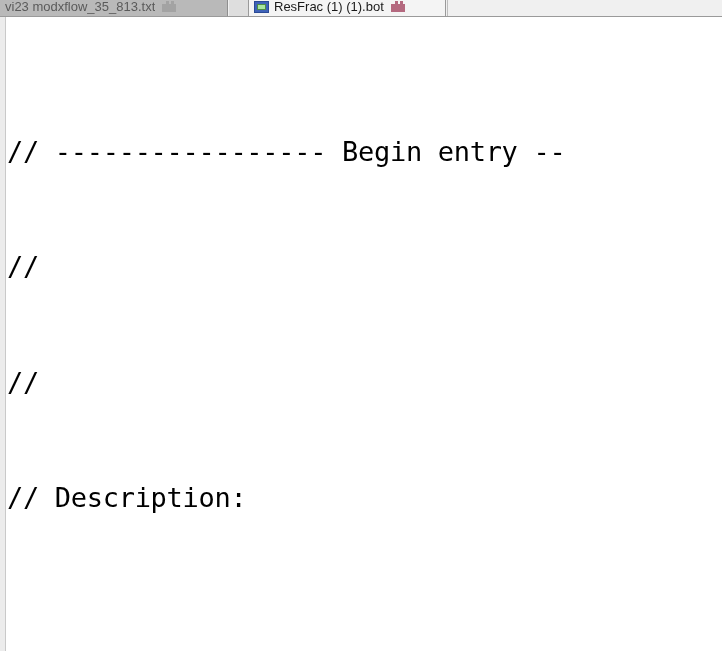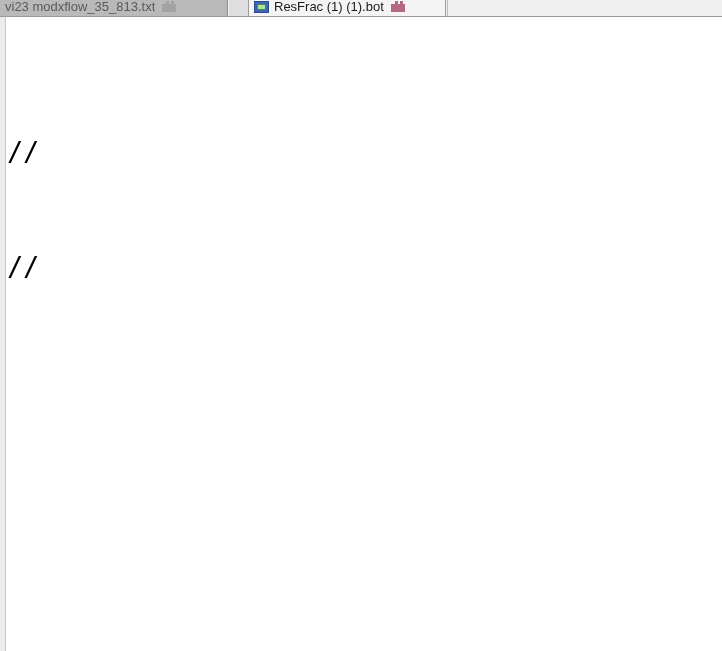--- a/index.html
+++ b/index.html
@@ -179,22 +179,24 @@
     </span>
   </div>
 
   <div class="tabbar-rest"></div>
 </div>
 
 <div class="editor">
   <div class="gutter"></div>
   <div class="code">
 
+    <div class="line"><span>// ----------------- Begin entry --</span></div>
     <div class="line"><span>//</span></div>
     <div class="line"><span>//</span></div>
+    <div class="line"><span>// Description:</span></div>
     
     
     
     
 
     
 
     
 
     

